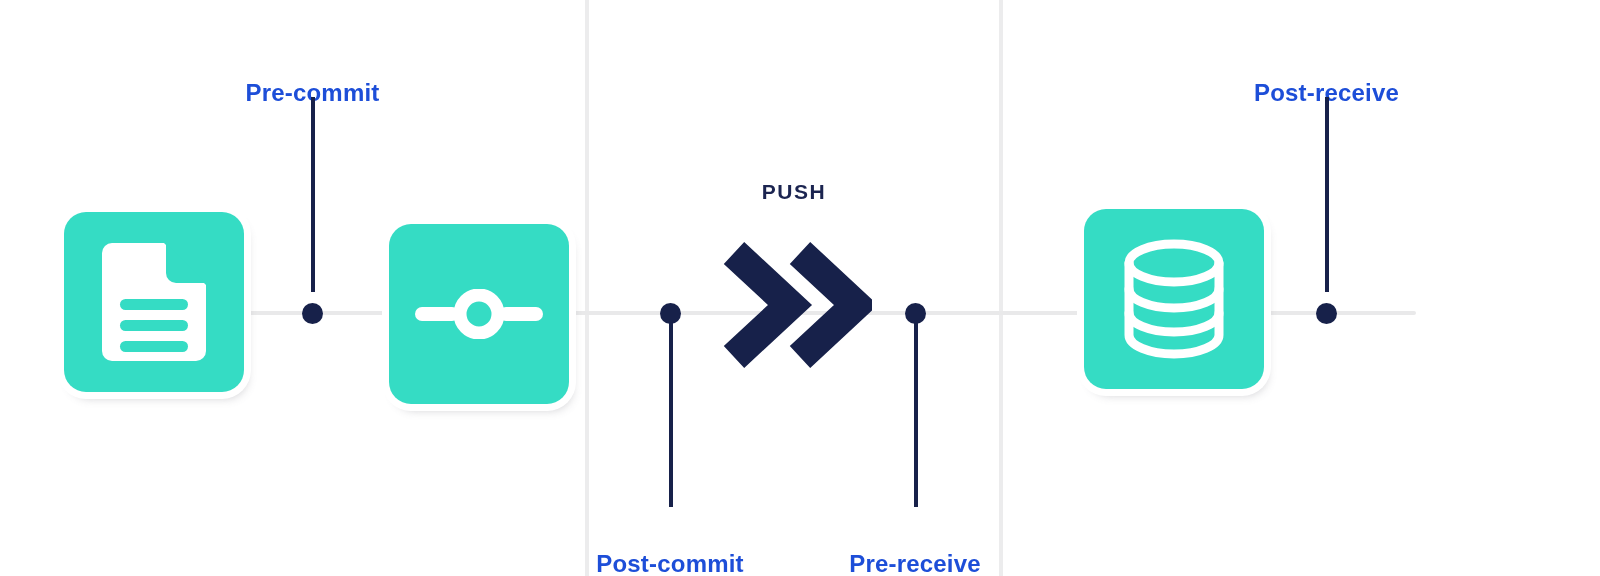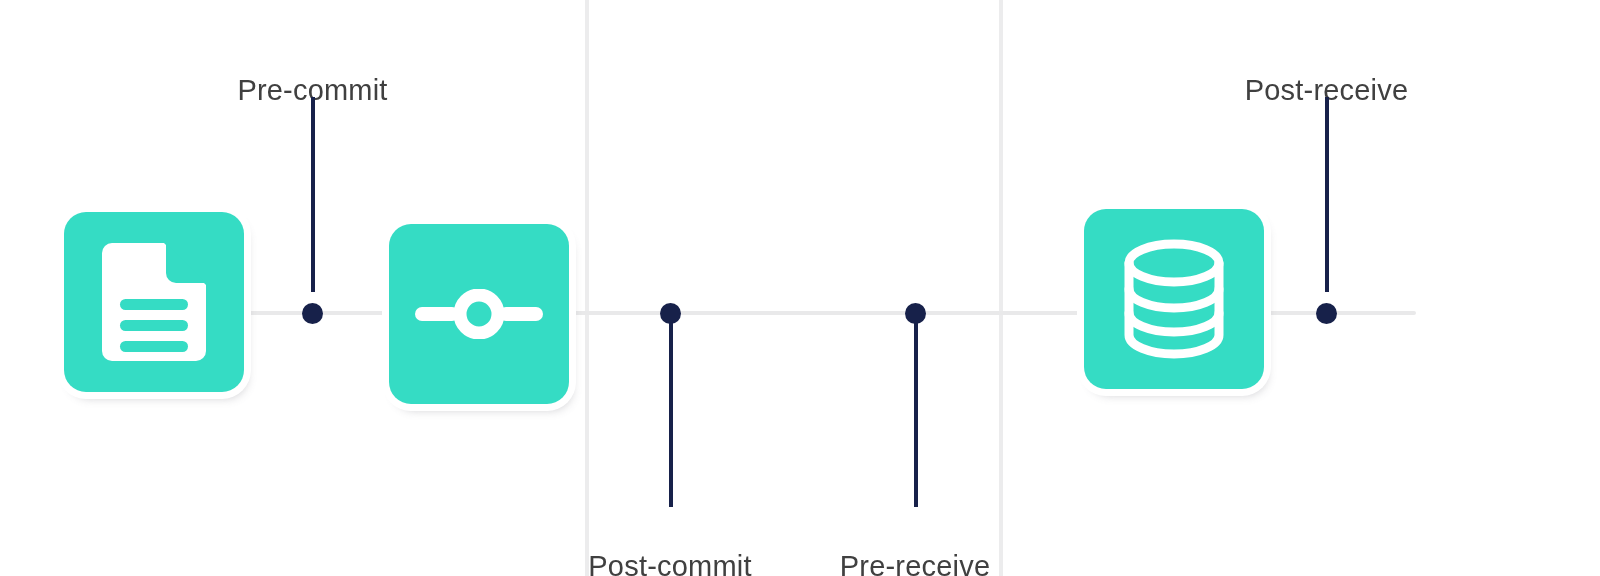--- a/index.html
+++ b/index.html
@@ -76,23 +76,23 @@
   }
   .marker .stem {
     position: absolute;
     width: 4px;
     background: #17214a;
     left: 8.5px;
   }
   .marker .hook-label {
     position: absolute;
     white-space: nowrap;
-    font-size: 29px;
-    font-weight: normal;
-    color: #404040;
+    font-size: 24px;
+    font-weight: bold;
+    color: #1d4ed8;
     letter-spacing: 0.2px;
   }
 
   
 
   
   .marker.up .stem   { bottom: 11px; }
   .marker.up .hook-label { bottom: 0; transform: translateX(-50%); left: 10.5px; }
 
   
@@ -179,20 +179,31 @@
         <g fill="none" stroke="#ffffff" stroke-width="9" stroke-linecap="round">
           <ellipse cx="52" cy="24" rx="45" ry="19"></ellipse>
           <path d="M7 24 V96 A45 19 0 0 0 97 96 V24"></path>
           <path d="M7 50 A45 19 0 0 0 97 50"></path>
           <path d="M7 74 A45 19 0 0 0 97 74"></path>
         </g>
       </svg>
     </span>
   </div>
 
+  <div class="push-group">
+    <div class="push-label">PUSH</div>
+    <span class="push-arrows">
+      <svg width="160" height="140" viewBox="0 0 160 140" aria-hidden="true">
+        <g fill="none" stroke="#17214a" stroke-width="30" stroke-linejoin="miter" stroke-linecap="butt">
+          <polyline points="22,18 78,70 22,122"></polyline>
+          <polyline points="88,18 144,70 88,122"></polyline>
+        </g>
+      </svg>
+    </span>
+  </div>
 
   <div class="marker up" id="marker-pre-commit">
     <div class="hook-label">Pre-commit</div>
     <div class="stem"></div>
     <div class="dot"></div>
   </div>
 
   <div class="marker down" id="marker-post-commit">
     <div class="dot"></div>
     <div class="stem"></div>

